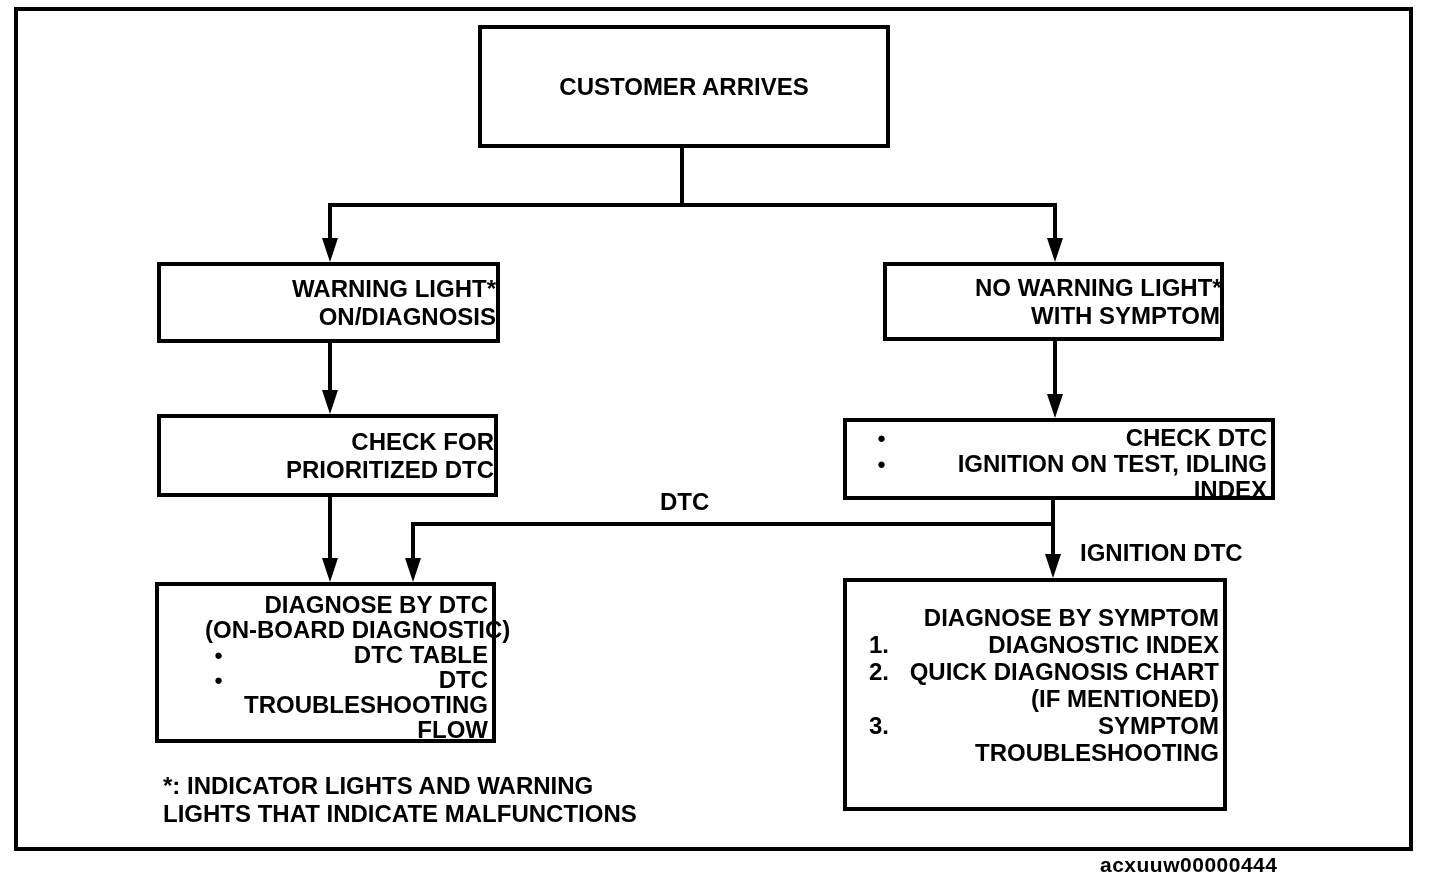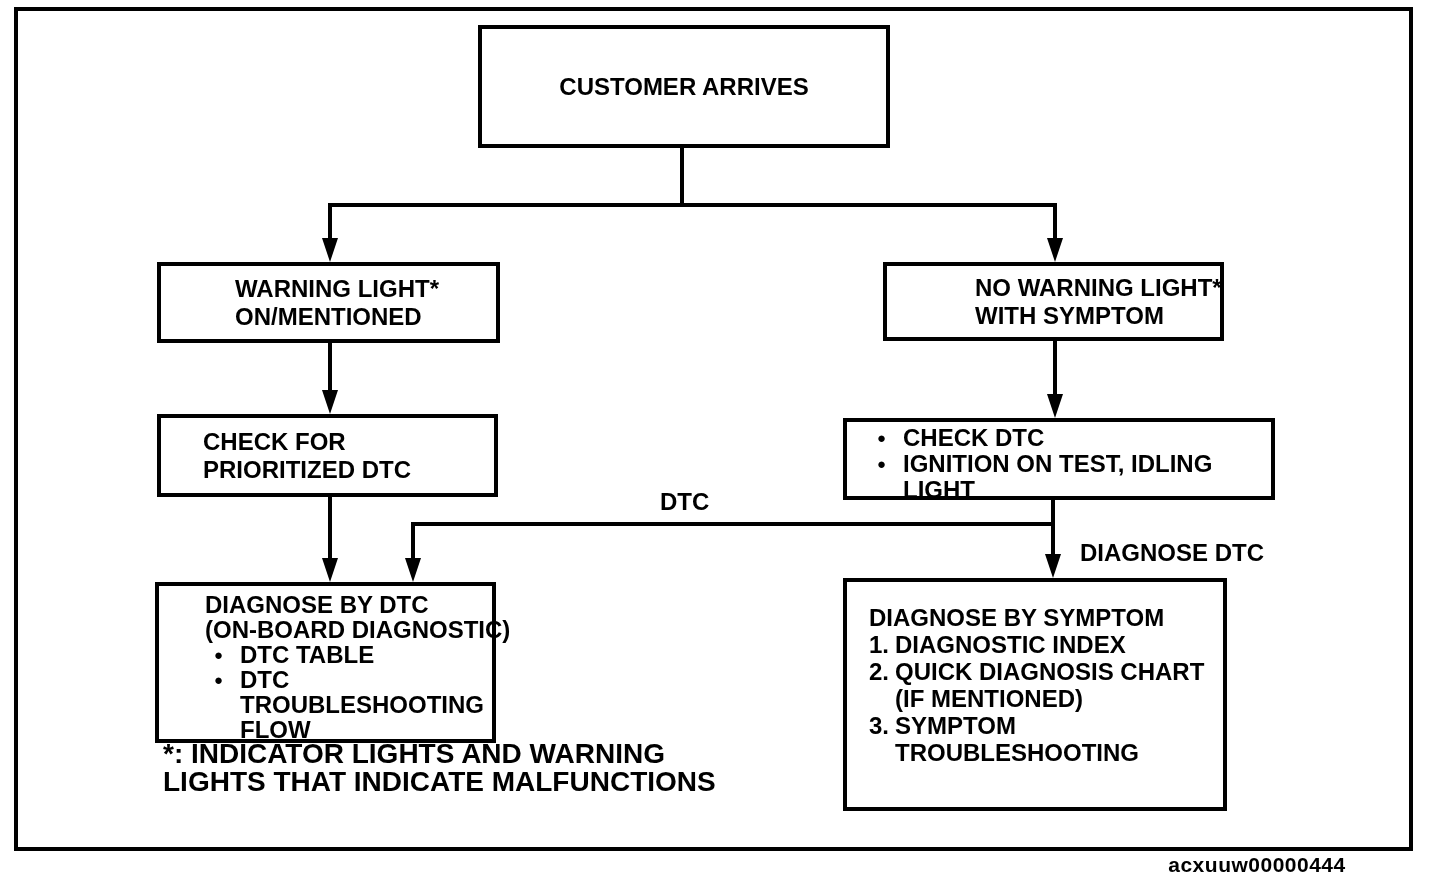--- a/index.html
+++ b/index.html
@@ -4,45 +4,45 @@
 <style>
   html,body{margin:0;padding:0;background:#ffffff;}
   #canvas{position:relative;width:1440px;height:884px;background:#ffffff;color:#000;
           font-family:"Liberation Sans",sans-serif;font-weight:700;overflow:hidden;}
   #frame{position:absolute;left:14px;top:7px;width:1399px;height:844px;
          border:4px solid #000;box-sizing:border-box;}
   svg.wires{position:absolute;left:0;top:0;width:1440px;height:884px;}
   svg.wires line{stroke:#000;stroke-width:4;}
   svg.wires polygon{fill:#000;}
   .box{position:absolute;border:4px solid #000;box-sizing:border-box;background:#fff;
-       display:flex;flex-direction:column;justify-content:center;font-size:24px;}
+       display:flex;flex-direction:column;justify-content:center;font-size:24px;text-align:right;}
   .box .line{line-height:28px;white-space:nowrap;}
   .center{align-items:center;}
   #box-customer{left:478px;top:25px;width:412px;height:123px;}
   #box-warning{left:157px;top:262px;width:343px;height:81px;padding-left:74px;}
   #box-nowarning{left:883px;top:262px;width:341px;height:79px;padding-left:88px;}
   #box-checkfor{left:157px;top:414px;width:341px;height:83px;padding-left:42px;}
   #box-checkdtc{left:843px;top:418px;width:432px;height:82px;padding:3px 4px 0 30px;justify-content:flex-start;}
   #box-checkdtc .line{line-height:26px;}
   #box-diagdtc{left:155px;top:582px;width:341px;height:161px;padding:6px 4px 0 46px;justify-content:flex-start;}
   #box-diagdtc .line{line-height:25px;}
   #box-diagdtc .items{margin-left:9px;}
   #box-diagsym{left:843px;top:578px;width:384px;height:233px;padding:22px 4px 0 22px;justify-content:flex-start;}
   #box-diagsym .line{line-height:27px;}
   .bullet-item,.num-item{position:relative;padding-left:26px;}
   .bullet{position:absolute;left:0;top:0;font-size:15px;line-height:26px;}
   #box-diagdtc .bullet{line-height:25px;}
   .num{position:absolute;left:0;top:0;line-height:27px;}
   .edge-label{position:absolute;font-size:24px;white-space:nowrap;}
   #lbl-dtc{left:660px;top:488px;}
   #lbl-wodtc{left:1080px;top:539px;}
-  #footnote{position:absolute;left:163px;top:740px;font-size:28px;}
+  #footnote{position:absolute;left:163px;top:772px;font-size:24px;}
   #footnote .line{line-height:28px;white-space:nowrap;}
   #footnote .line2{}
-  #figcode{position:absolute;left:1100px;top:853px;width:314px;text-align:center;
+  #figcode{position:absolute;left:1100px;top:853px;width:314px;text-align:left;
            font-size:21px;letter-spacing:0.5px;}
 </style>
 </head>
 <body>
 
 <div id="canvas">
 
   <svg class="wires" viewBox="0 0 1440 884">
     <line x1="682" y1="146" x2="682" y2="207"></line>
     <line x1="328" y1="205" x2="1057" y2="205"></line>
@@ -64,42 +64,42 @@
   </svg>
 
   <div id="frame"></div>
 
   <div class="box center" id="box-customer">
     <div class="line">CUSTOMER ARRIVES</div>
   </div>
 
   <div class="box" id="box-warning">
     <div class="line">WARNING LIGHT*</div>
-    <div class="line">ON/MENTIONED</div>
+    <div class="line">ON/DIAGNOSIS</div>
   </div>
 
   <div class="box" id="box-nowarning">
     <div class="line">NO WARNING LIGHT*</div>
     <div class="line">WITH SYMPTOM</div>
   </div>
 
   <div class="box" id="box-checkfor">
     <div class="line">CHECK FOR</div>
     <div class="line">PRIORITIZED DTC</div>
   </div>
 
   <div class="box" id="box-checkdtc">
     <div class="bullet-item">
       <span class="bullet">●</span>
       <div class="line">CHECK DTC</div>
     </div>
     <div class="bullet-item">
       <span class="bullet">●</span>
       <div class="line">IGNITION ON TEST, IDLING</div>
-      <div class="line">LIGHT</div>
+      <div class="line">INDEX</div>
     </div>
   </div>
 
   <div class="box" id="box-diagdtc">
     <div class="line">DIAGNOSE BY DTC</div>
     <div class="line">(ON-BOARD DIAGNOSTIC)</div>
     <div class="items">
       <div class="bullet-item">
         <span class="bullet">●</span>
         <div class="line">DTC TABLE</div>
@@ -125,21 +125,21 @@
       <div class="line">(IF MENTIONED)</div>
     </div>
     <div class="num-item">
       <span class="num">3.</span>
       <div class="line">SYMPTOM</div>
       <div class="line">TROUBLESHOOTING</div>
     </div>
   </div>
 
   <div class="edge-label" id="lbl-dtc">DTC</div>
-  <div class="edge-label" id="lbl-wodtc">DIAGNOSE DTC</div>
+  <div class="edge-label" id="lbl-wodtc">IGNITION DTC</div>
 
   <div id="footnote">
     <div class="line">*: INDICATOR LIGHTS AND WARNING</div>
     <div class="line line2">LIGHTS THAT INDICATE MALFUNCTIONS</div>
   </div>
 
   <div id="figcode">acxuuw00000444</div>
 
 </div>
 

